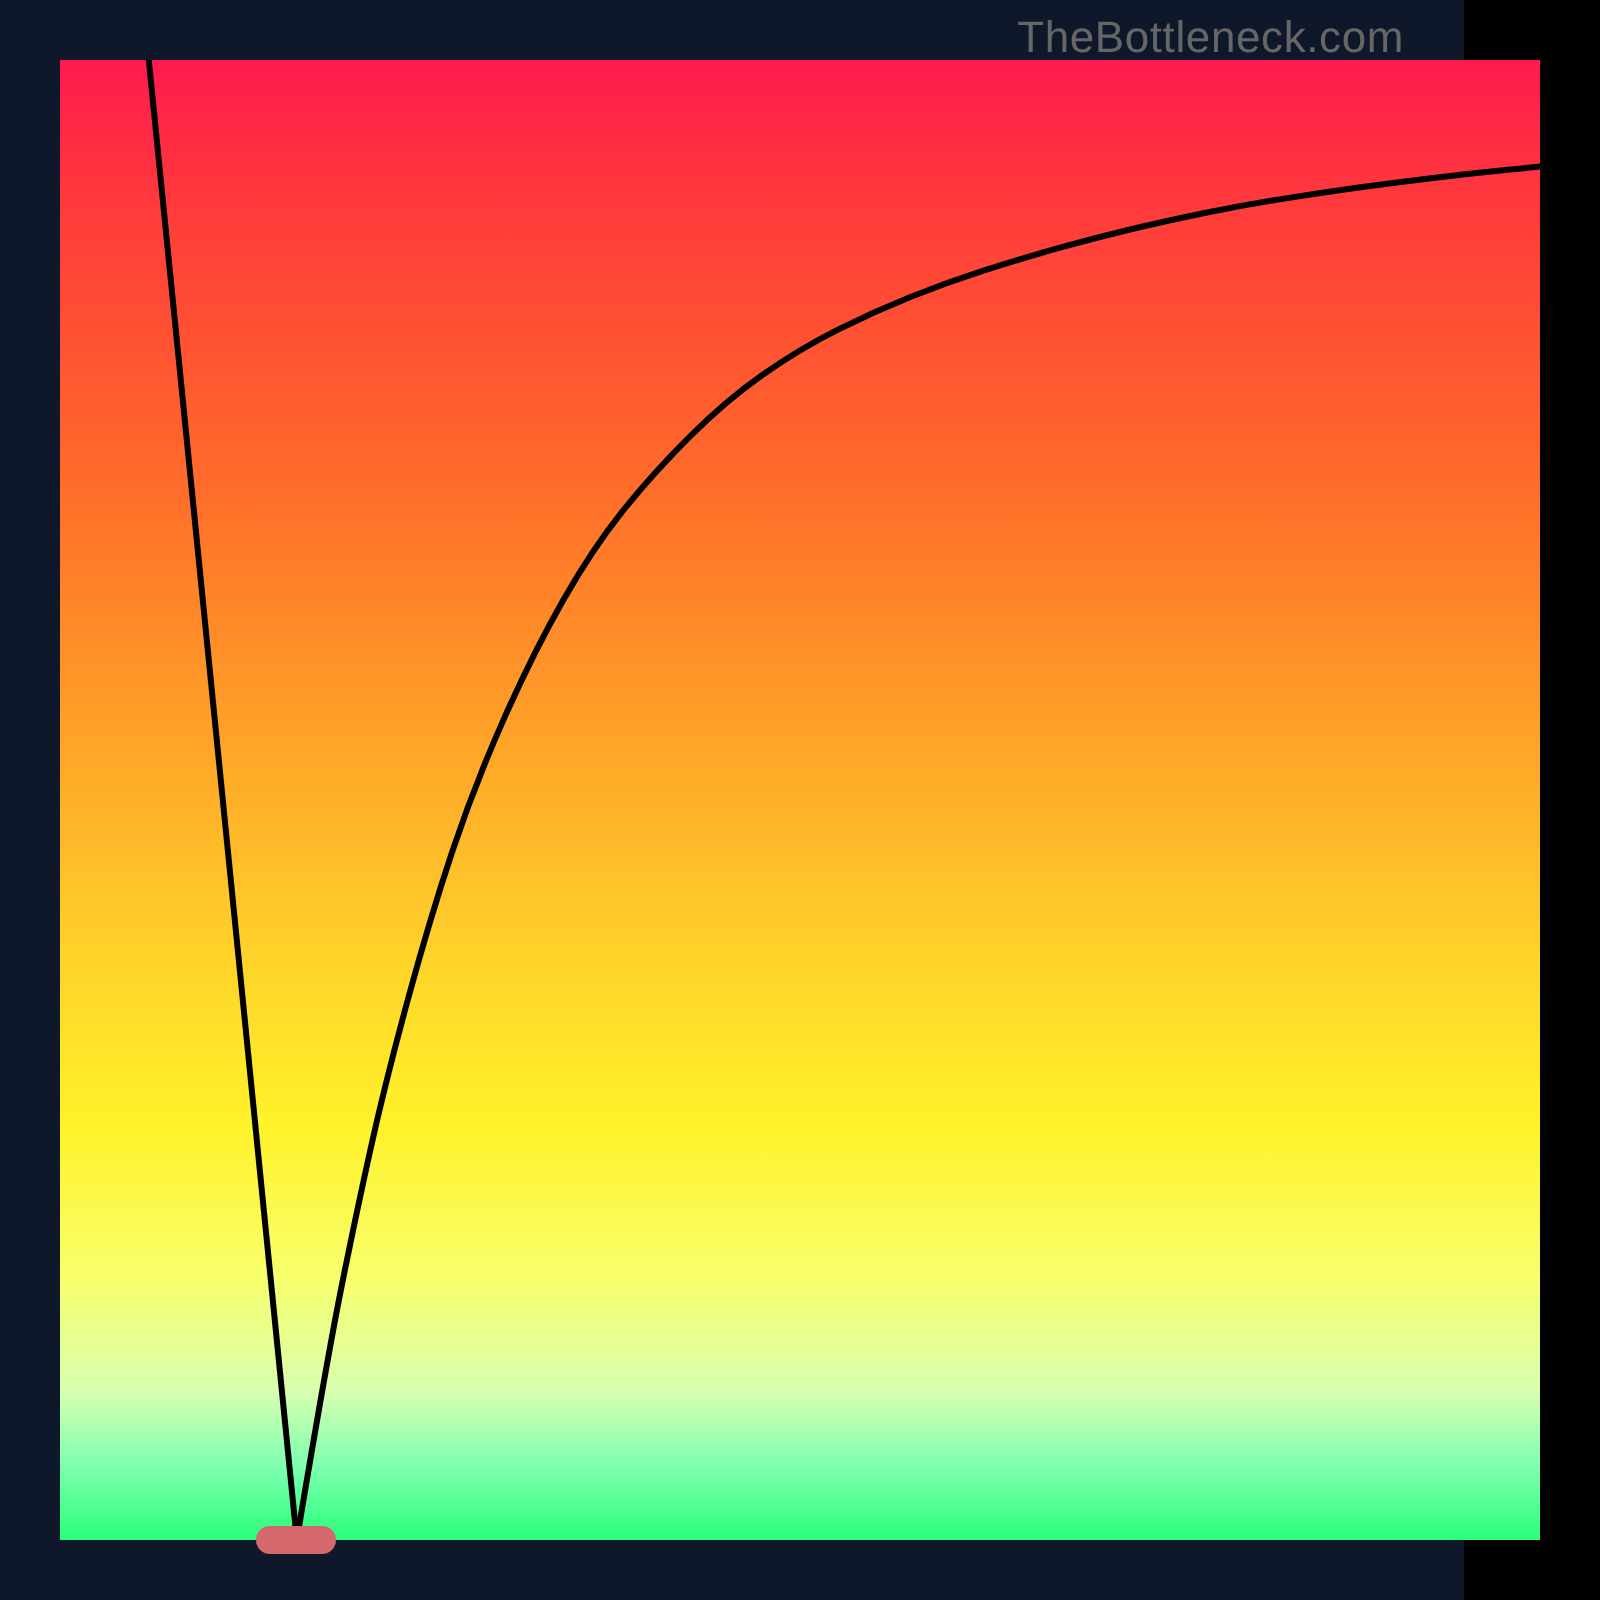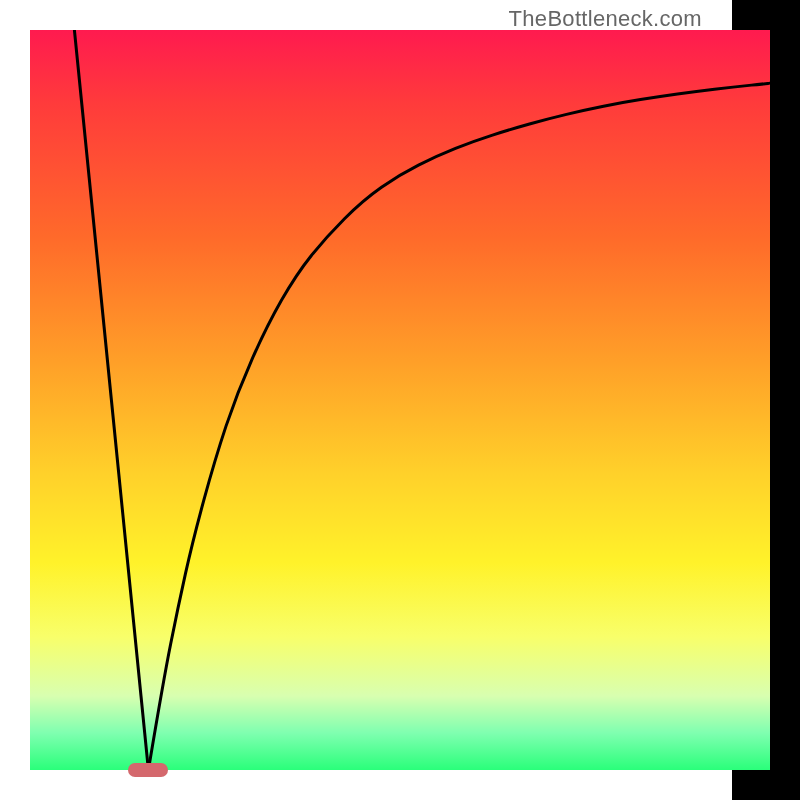--- a/index.html
+++ b/index.html
@@ -9,21 +9,21 @@
     height: 800px;
     background: #000;
     overflow: hidden;
   }
   .frame {
     position: absolute;
     left: 0;
     top: 0;
     width: 732px;
     height: 800px;
-    background: #ffffff;
+    background: #0f172a;
   }
   .plot-area {
     position: absolute;
     left: 30px;
     top: 30px;
     width: 740px;
     height: 740px;
     background: linear-gradient(to bottom,
       #ff1a4f 0%,
       #ff3b3b 10%,

